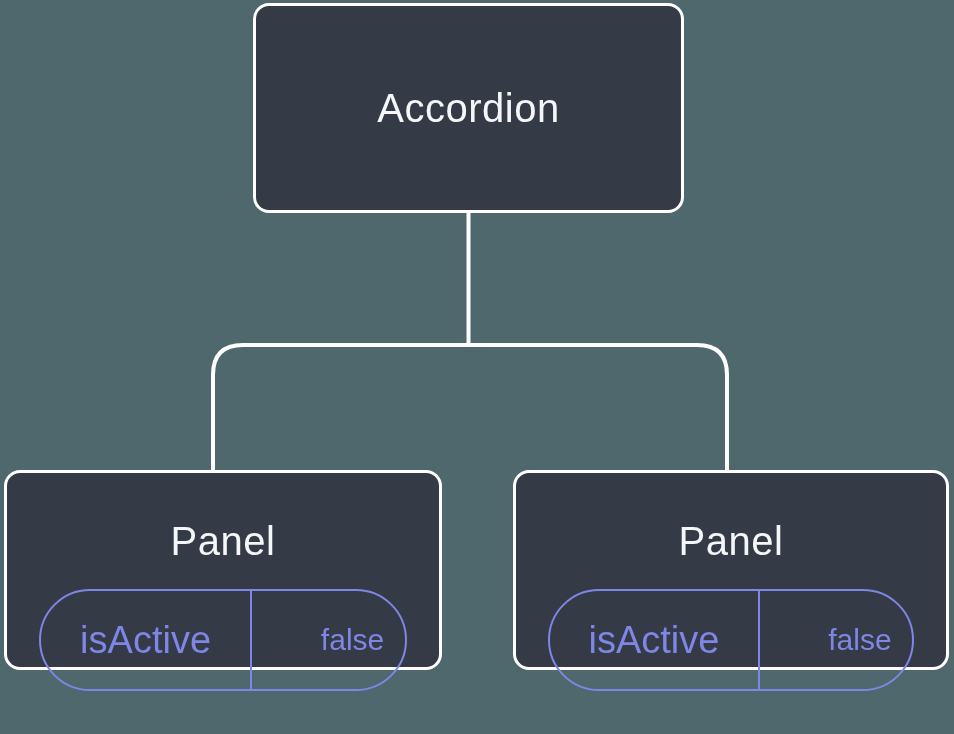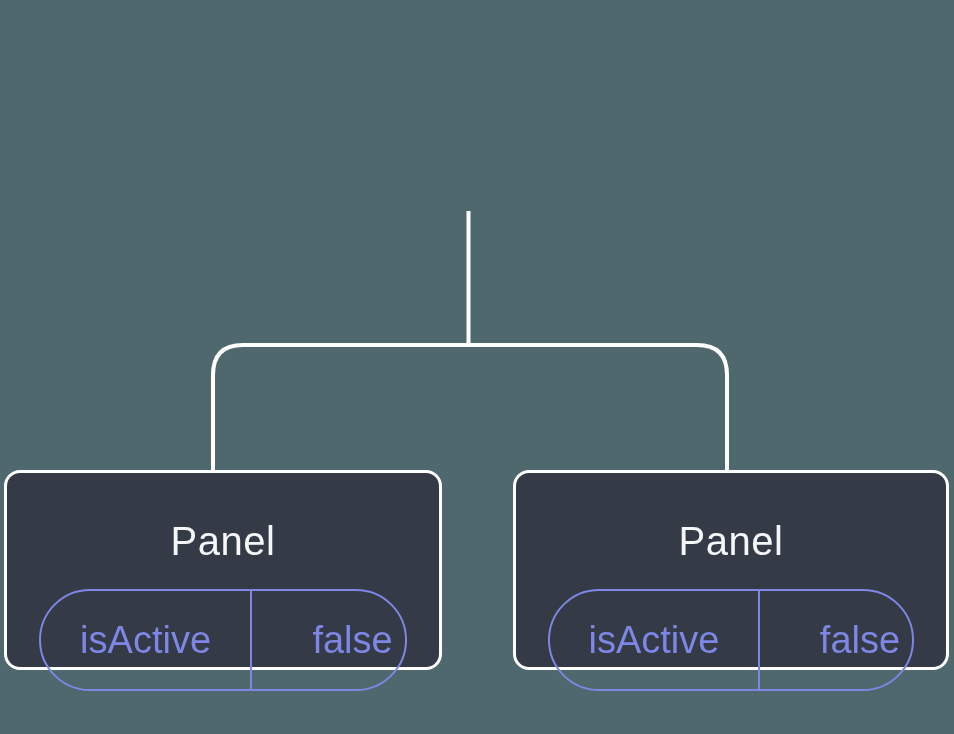--- a/index.html
+++ b/index.html
@@ -86,33 +86,36 @@
     justify-content: center;
     color: #7e87e6;
     font-size: 38px;
   }
   .state-value {
     flex: 1 1 auto;
     display: flex;
     align-items: center;
     justify-content: center;
     color: #7e87e6;
-    font-size: 38px;
+    font-size: 30px;
   }
 </style>
 </head>
 <body>
 
 <div class="stage">
 
   <svg class="connector" viewBox="0 0 954 734" xmlns="http://www.w3.org/2000/svg">
     <path d="M468.5 211 V 347" fill="none" stroke="#ffffff" stroke-width="4"></path>
     <path d="M213 471 V 375 Q 213 345 243 345 H 697 Q 727 345 727 375 V 471" fill="none" stroke="#ffffff" stroke-width="4"></path>
   </svg>
 
+  <div class="node root-node">
+    <span class="node-title">Accordion</span>
+  </div>
 
   <div class="node panel panel-left">
     <div class="node-title">Panel</div>
     <div class="state-pill">
       <span class="state-name">isActive</span>
       <span class="state-value">false</span>
     </div>
   </div>
 
   <div class="node panel panel-right">

